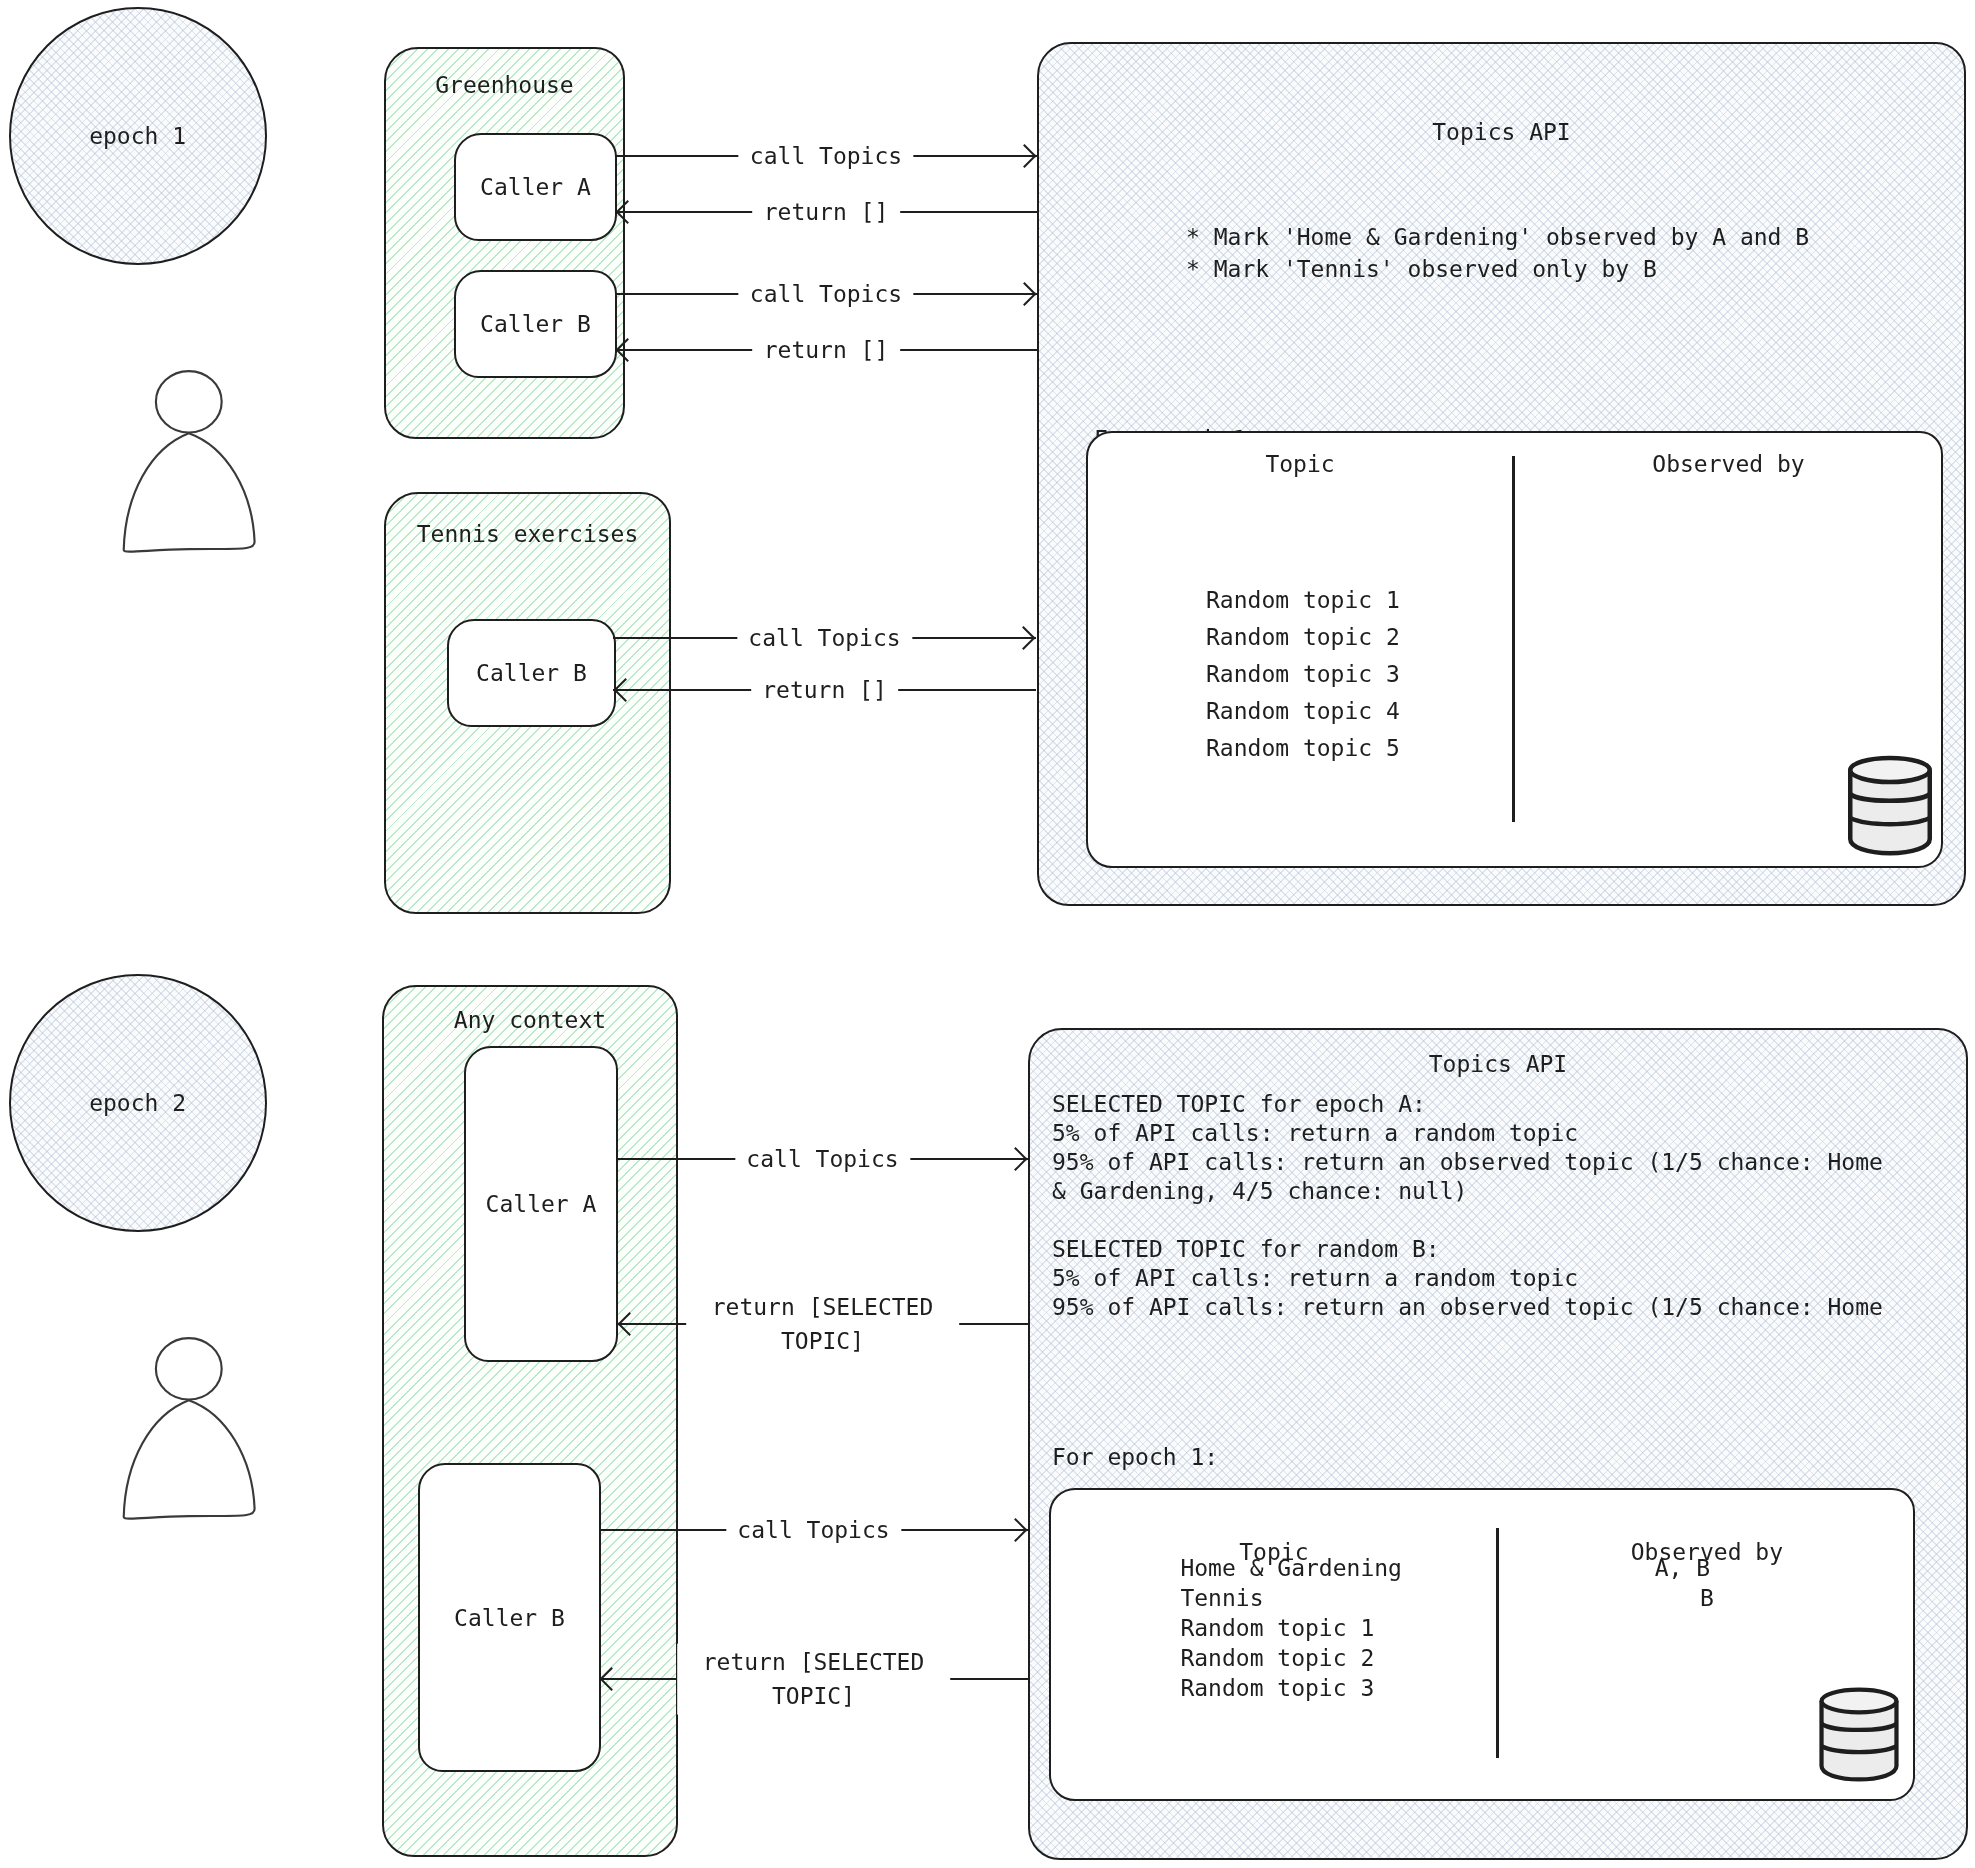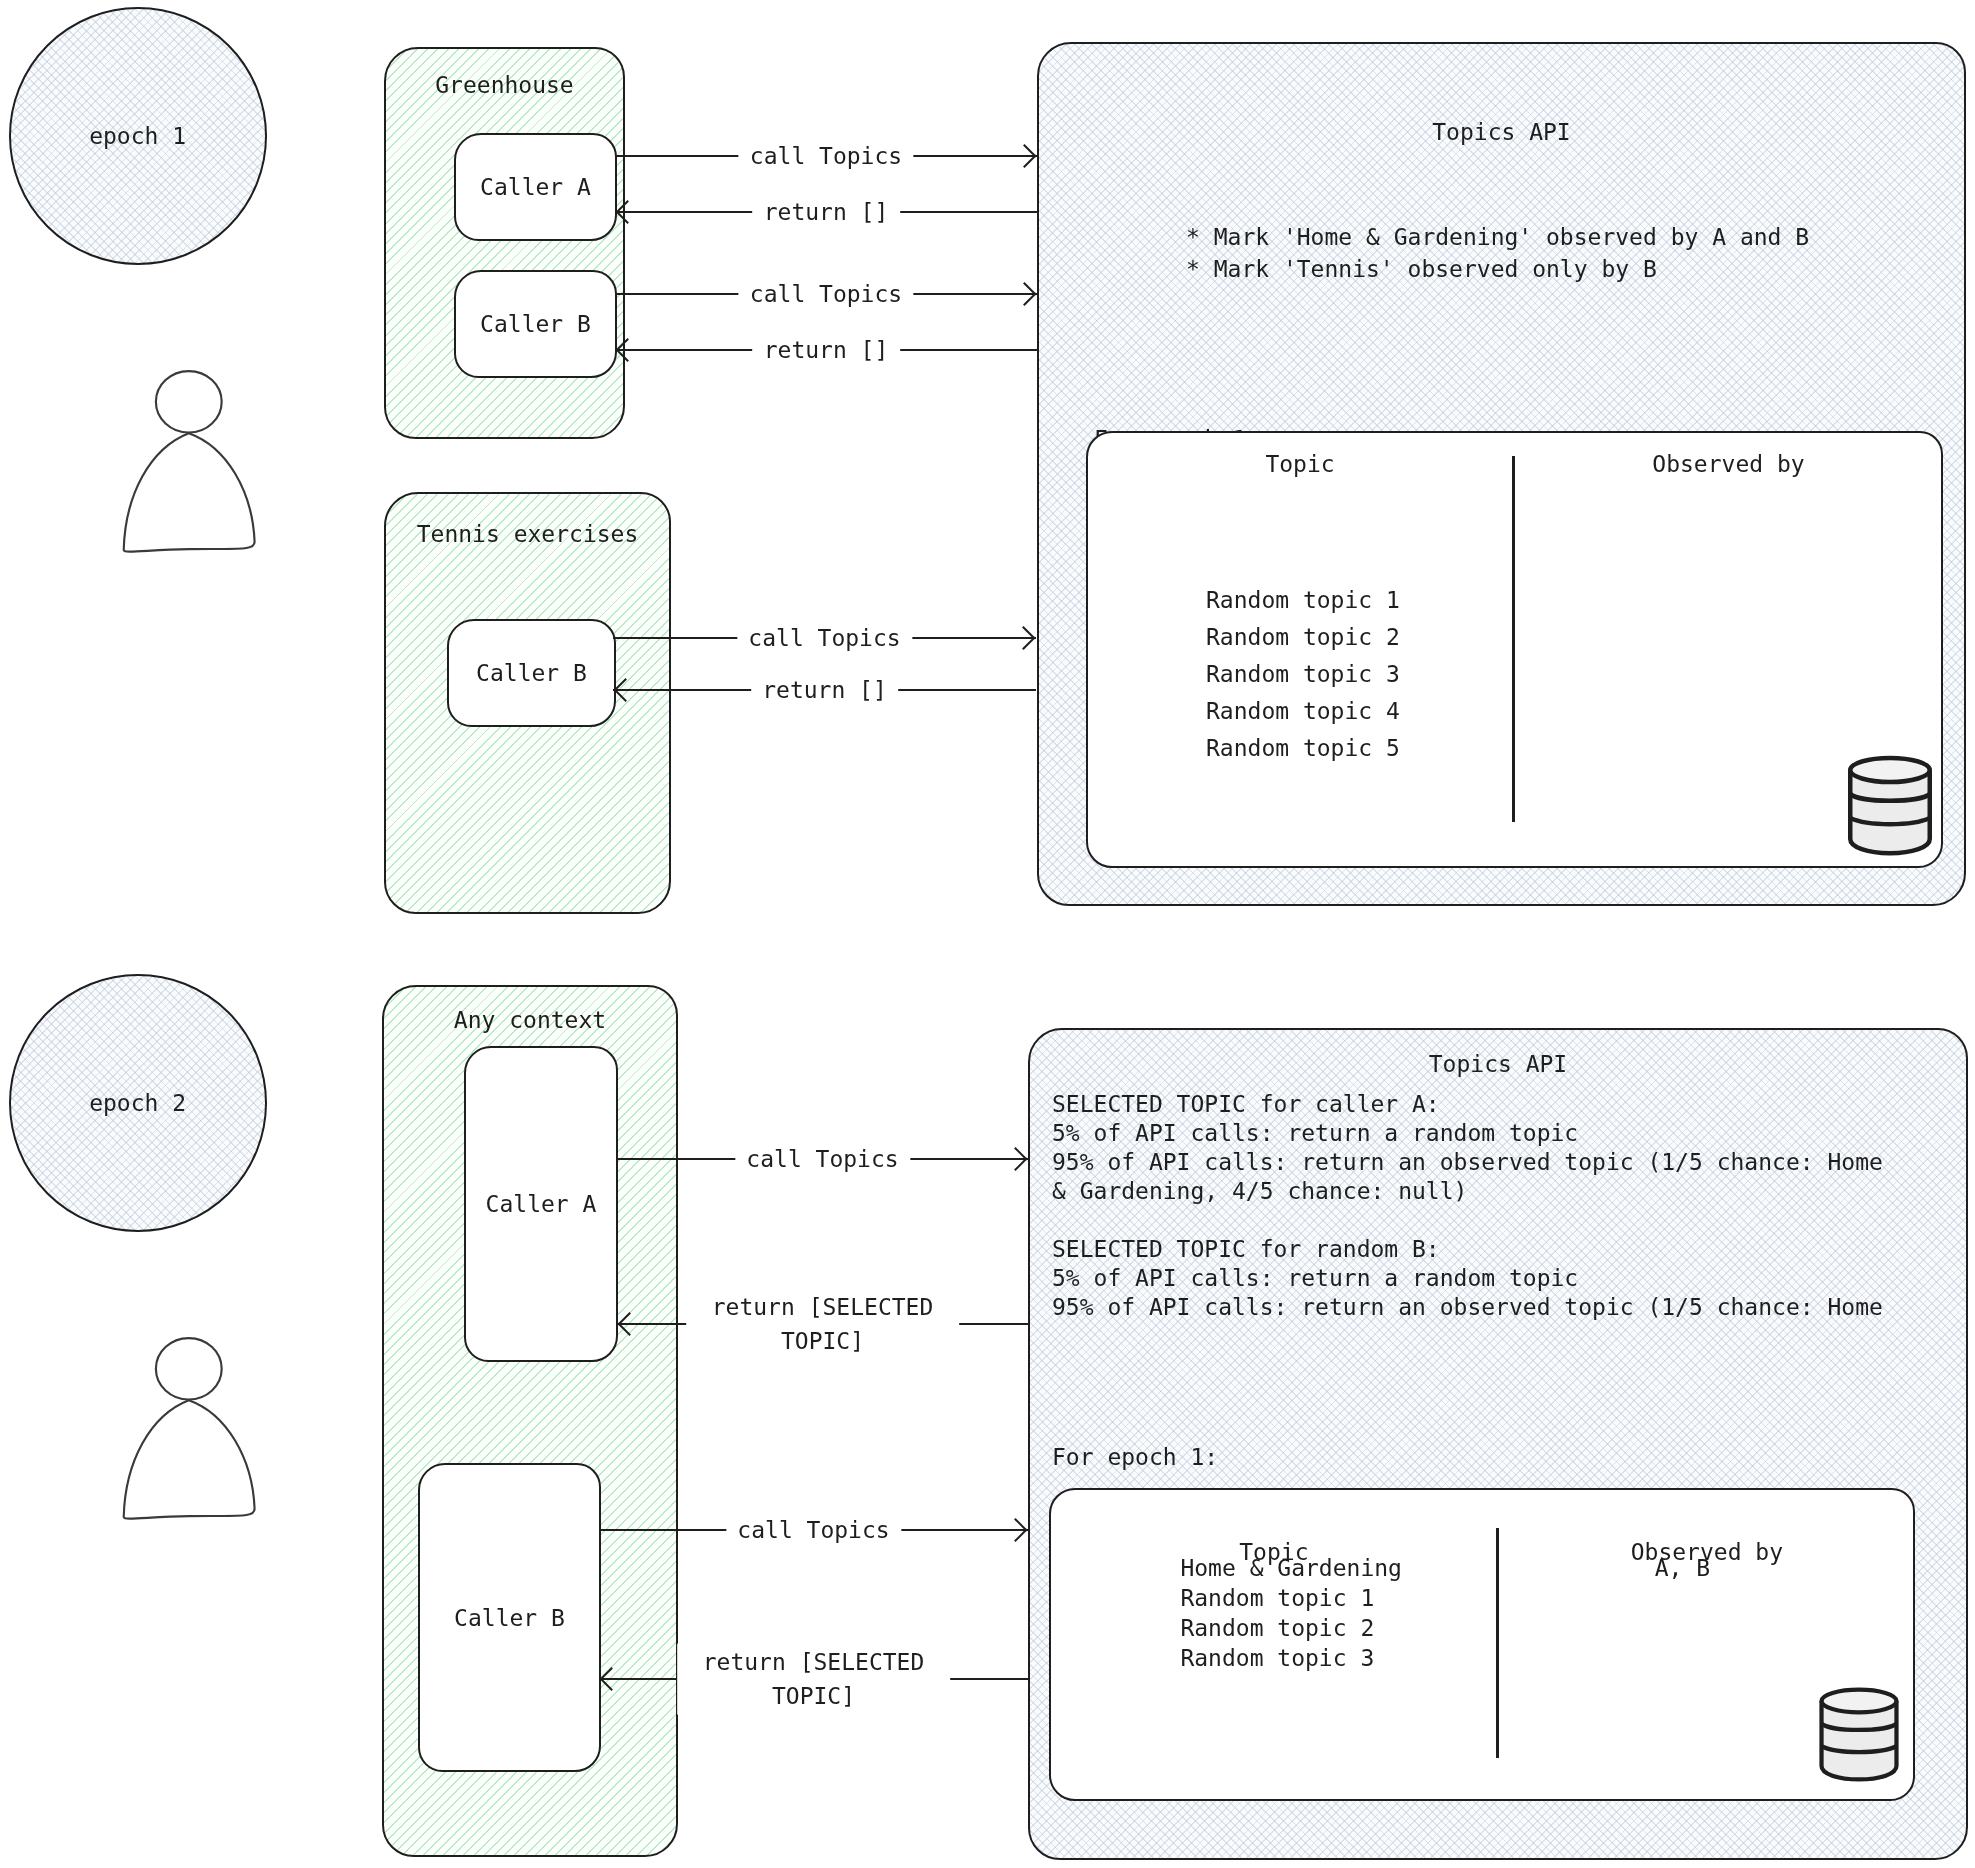--- a/index.html
+++ b/index.html
@@ -194,41 +194,45 @@
   </div>
   <div class="arrow" style="left:599px; top:1679px; width:429px;">
     <div class="arrow-line"></div>
     <span class="chev left"></span>
     <span class="arrow-label two">return [SELECTED TOPIC]</span>
   </div>
 
   <div class="sketch cross" style="left:1028px; top:1028px; width:940px; height:832px;">
     <div class="api-title" style="top:21px;">Topics API</div>
     <div class="api-lines" style="left:22px; top:60px;">
-      <div>SELECTED TOPIC for caller A:</div>
+      <div>SELECTED TOPIC for epoch A:</div>
       <div>5% of API calls: return a random topic</div>
       <div>95% of API calls: return an observed topic (1/5 chance: Home</div>
       <div>&amp; Gardening, 4/5 chance: null)</div>
       <div></div>
       <div>SELECTED TOPIC for random B:</div>
       <div>5% of API calls: return a random topic</div>
       <div>95% of API calls: return an observed topic (1/5 chance: Home</div>
     </div>
     <div class="epoch-label" style="left:22px; top:414px;">For epoch 1:</div>
 
     <div class="itable" style="left:19.4px; top:458px; width:866px; height:313px;">
       <div class="thead" style="left:0; width:445px; top:49px;">Topic</div>
       <div class="thead" style="left:445px; width:421px; top:49px;">Observed by</div>
       <div class="tdivider" style="left:445px; top:38px; height:230px;"></div>
       <div class="trows" style="top:65px;">
         <div class="trow" style="height:30px;">
           <span class="tcell-topic" style="left:129px;">Home &amp; Gardening</span>
           <span class="tcell-obs" style="left:445px; width:372px;">A, B</span>
         </div>
         <div class="trow" style="height:30px;">
+          <span class="tcell-topic" style="left:129px;">Tennis</span>
+          <span class="tcell-obs" style="left:445px; width:421px;">B</span>
+        </div>
+        <div class="trow" style="height:30px;">
           <span class="tcell-topic" style="left:129px;">Random topic 1</span>
           <span class="tcell-obs" style="left:445px; width:421px;"></span>
         </div>
         <div class="trow" style="height:30px;">
           <span class="tcell-topic" style="left:129px;">Random topic 2</span>
           <span class="tcell-obs" style="left:445px; width:421px;"></span>
         </div>
         <div class="trow" style="height:30px;">
           <span class="tcell-topic" style="left:129px;">Random topic 3</span>
           <span class="tcell-obs" style="left:445px; width:421px;"></span>

